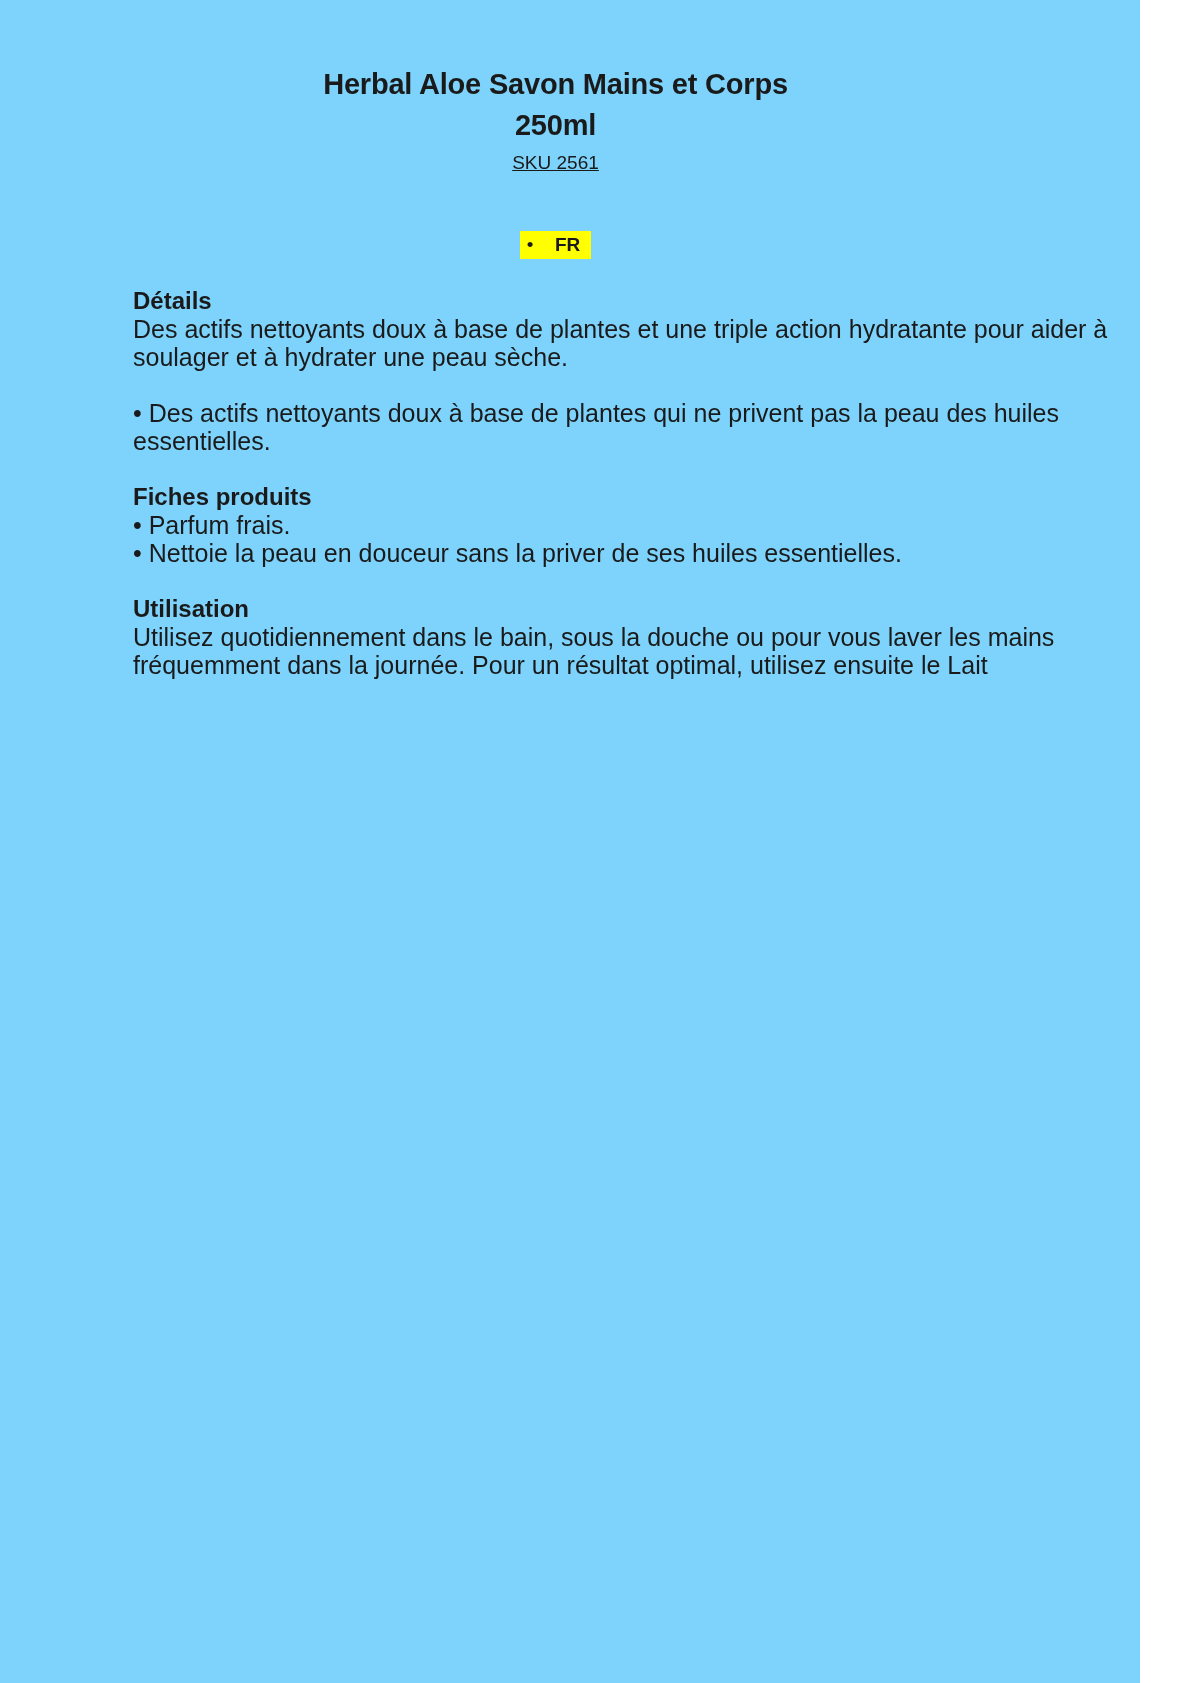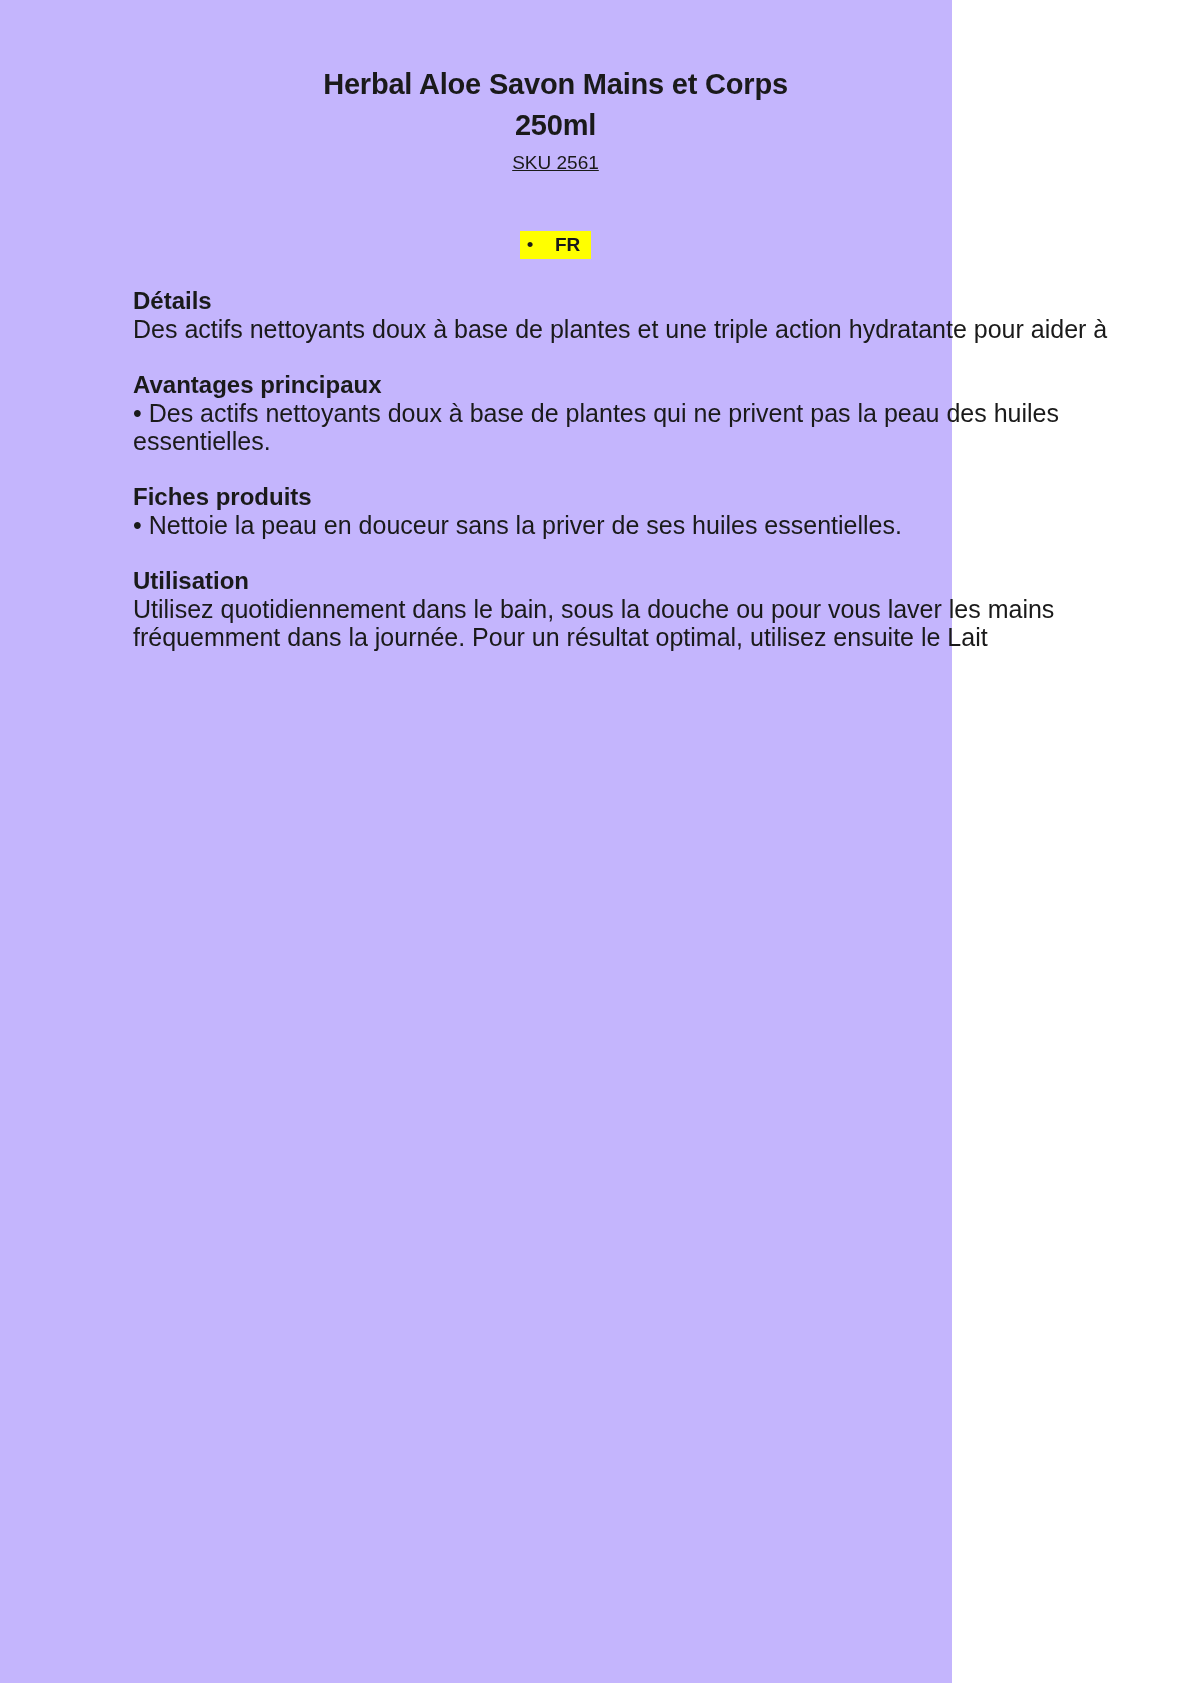--- a/index.html
+++ b/index.html
@@ -6,23 +6,23 @@
   html, body { background: #ffffff; }
   body {
     width: 1190px;
     height: 1683px;
     font-family: "Liberation Sans", sans-serif;
     color: #1a1a1a;
     overflow: hidden;
   }
   .page {
     position: relative;
-    width: 952px;
+    width: 1140px;
     height: 1683px;
-    background: #c4b5fd;
+    background: #7dd3fc;
   }
   .content {
     margin-left: 133px;
     width: 845px;
     padding-top: 64px;
   }
   .title-block { text-align: center; }
   .title-line {
     font-size: 29px;
     font-weight: 700;
@@ -88,30 +88,31 @@
       <span class="fr-highlight" id="fr-highlight" style="background: rgb(255, 255, 0);">
         <span class="fr-bullet">•</span>
         <span class="fr-label">FR</span>
       </span>
     </div>
 
     <div id="sections">
   <div class="section">
     <div class="section-heading">Détails</div>
   <div class="text-line">Des actifs nettoyants doux à base de plantes et une triple action hydratante pour aider à</div>
+          <div class="text-line">soulager et à hydrater une peau sèche.</div>
         </div>
 
   <div class="section">
-    <div class="section-heading">Avantages principaux</div>
   <div class="text-line">• Des actifs nettoyants doux à base de plantes qui ne privent pas la peau des huiles</div>
           <div class="text-line">essentielles.</div>
         </div>
 
   <div class="section">
     <div class="section-heading">Fiches produits</div>
+  <div class="text-line">• Parfum frais.</div>
           <div class="text-line">• Nettoie la peau en douceur sans la priver de ses huiles essentielles.</div>
         </div>
 
   <div class="section">
     <div class="section-heading">Utilisation</div>
   <div class="text-line">Utilisez quotidiennement dans le bain, sous la douche ou pour vous laver les mains</div>
           <div class="text-line">fréquemment dans la journée. Pour un résultat optimal, utilisez ensuite le Lait</div>
         </div>
 </div>
 

